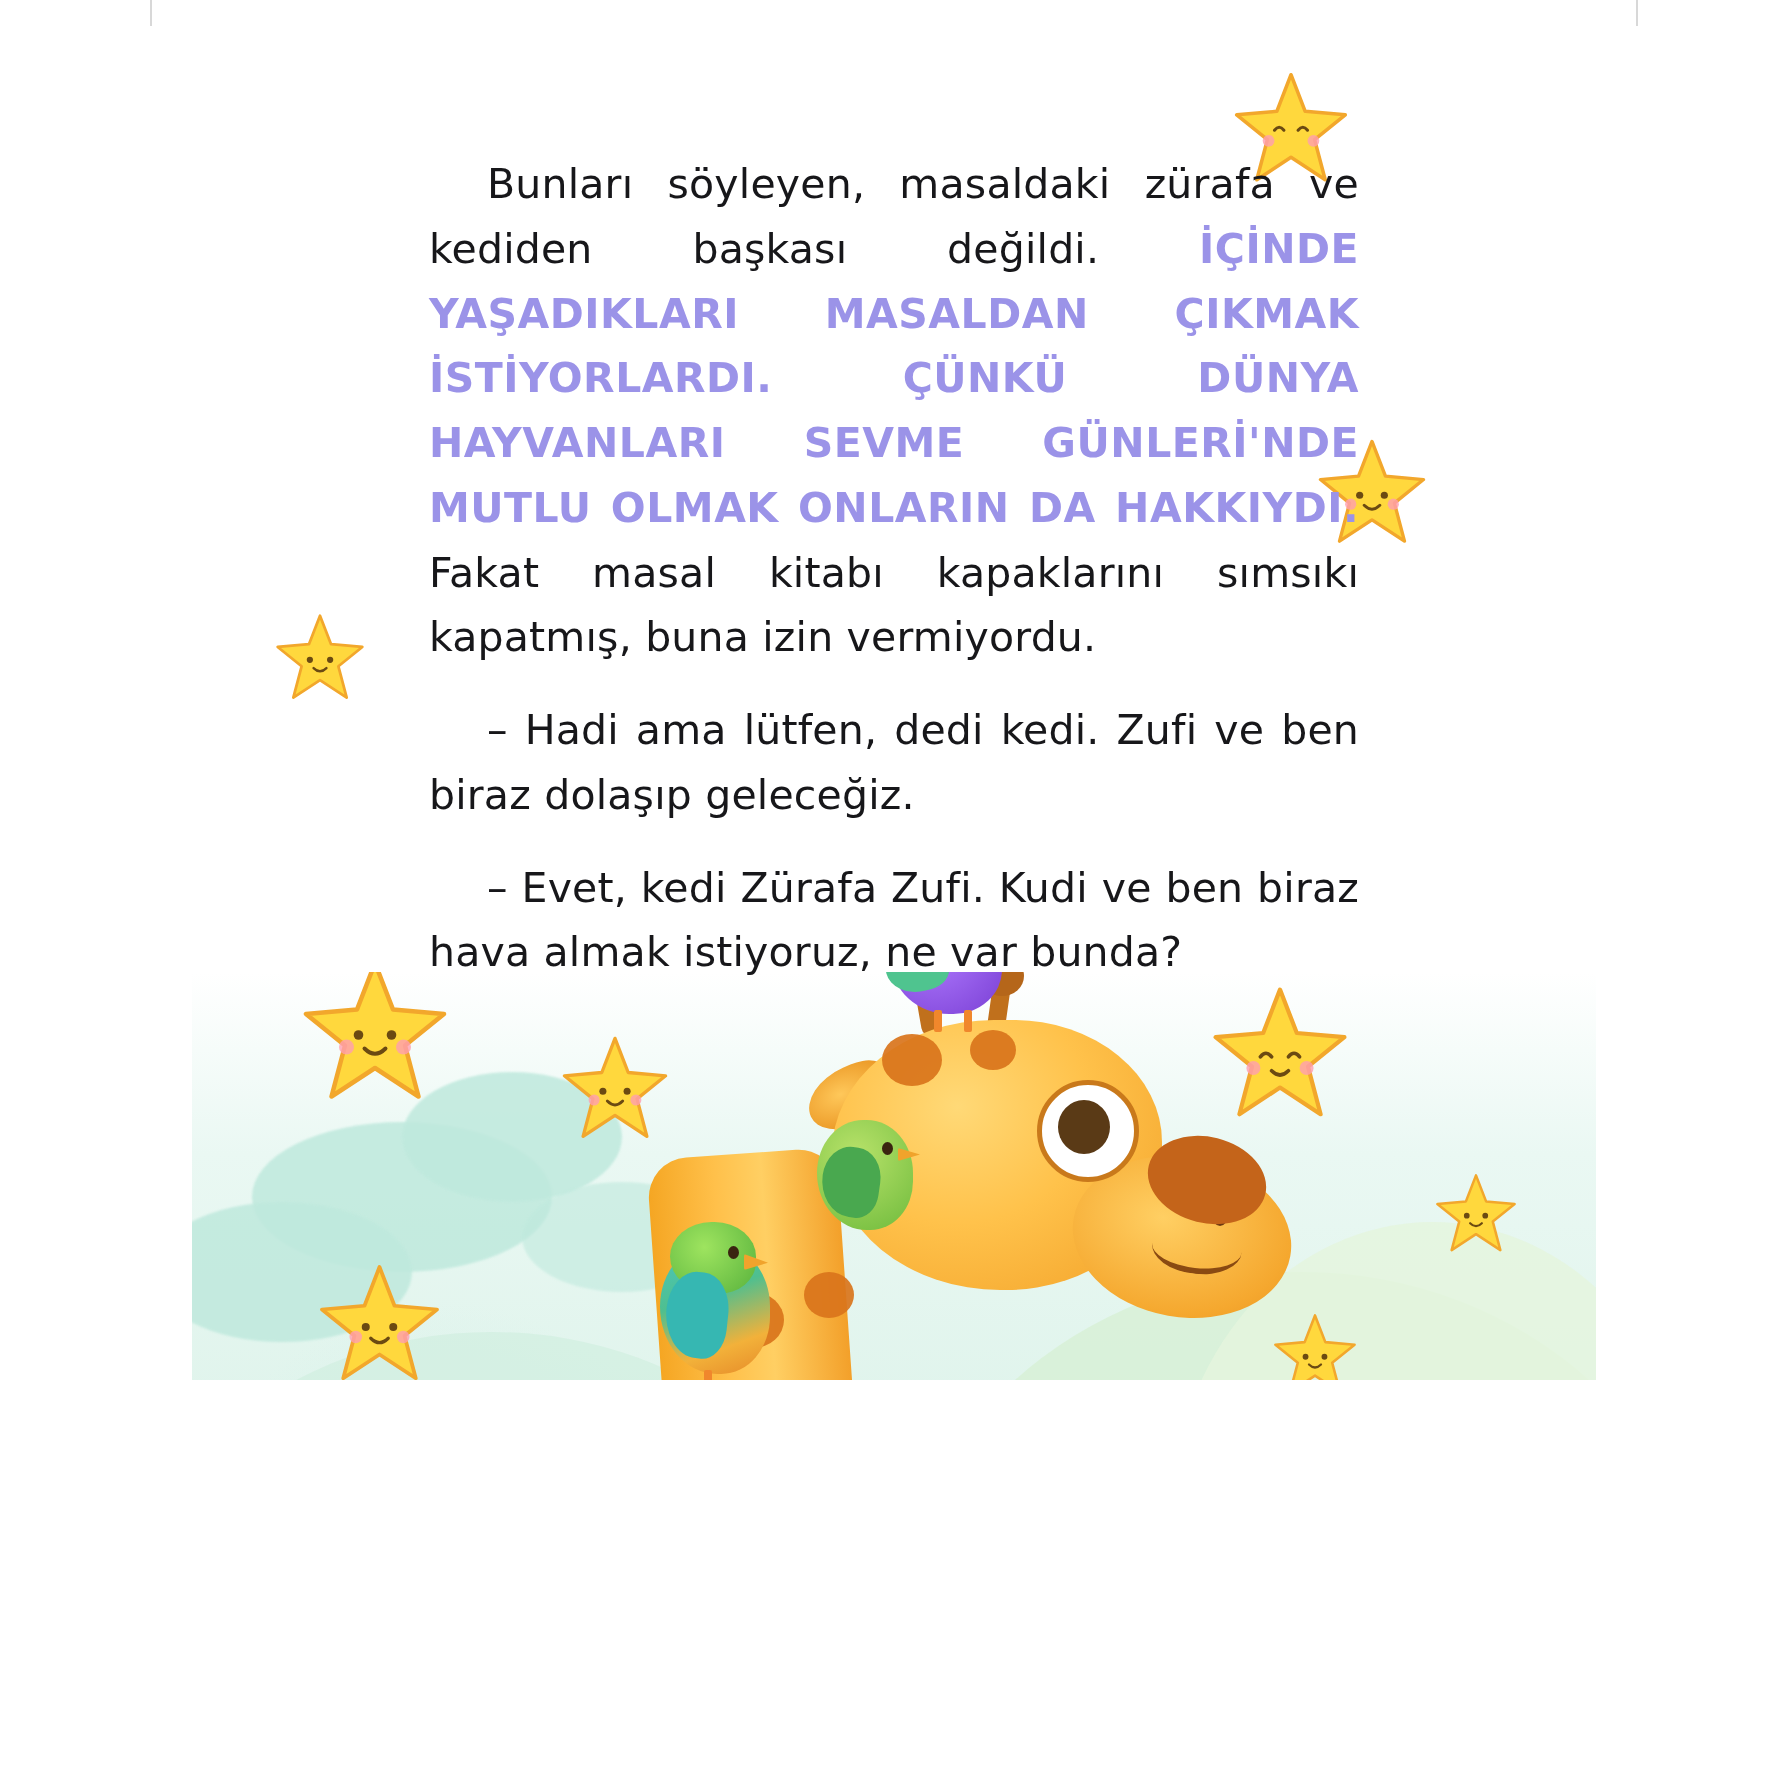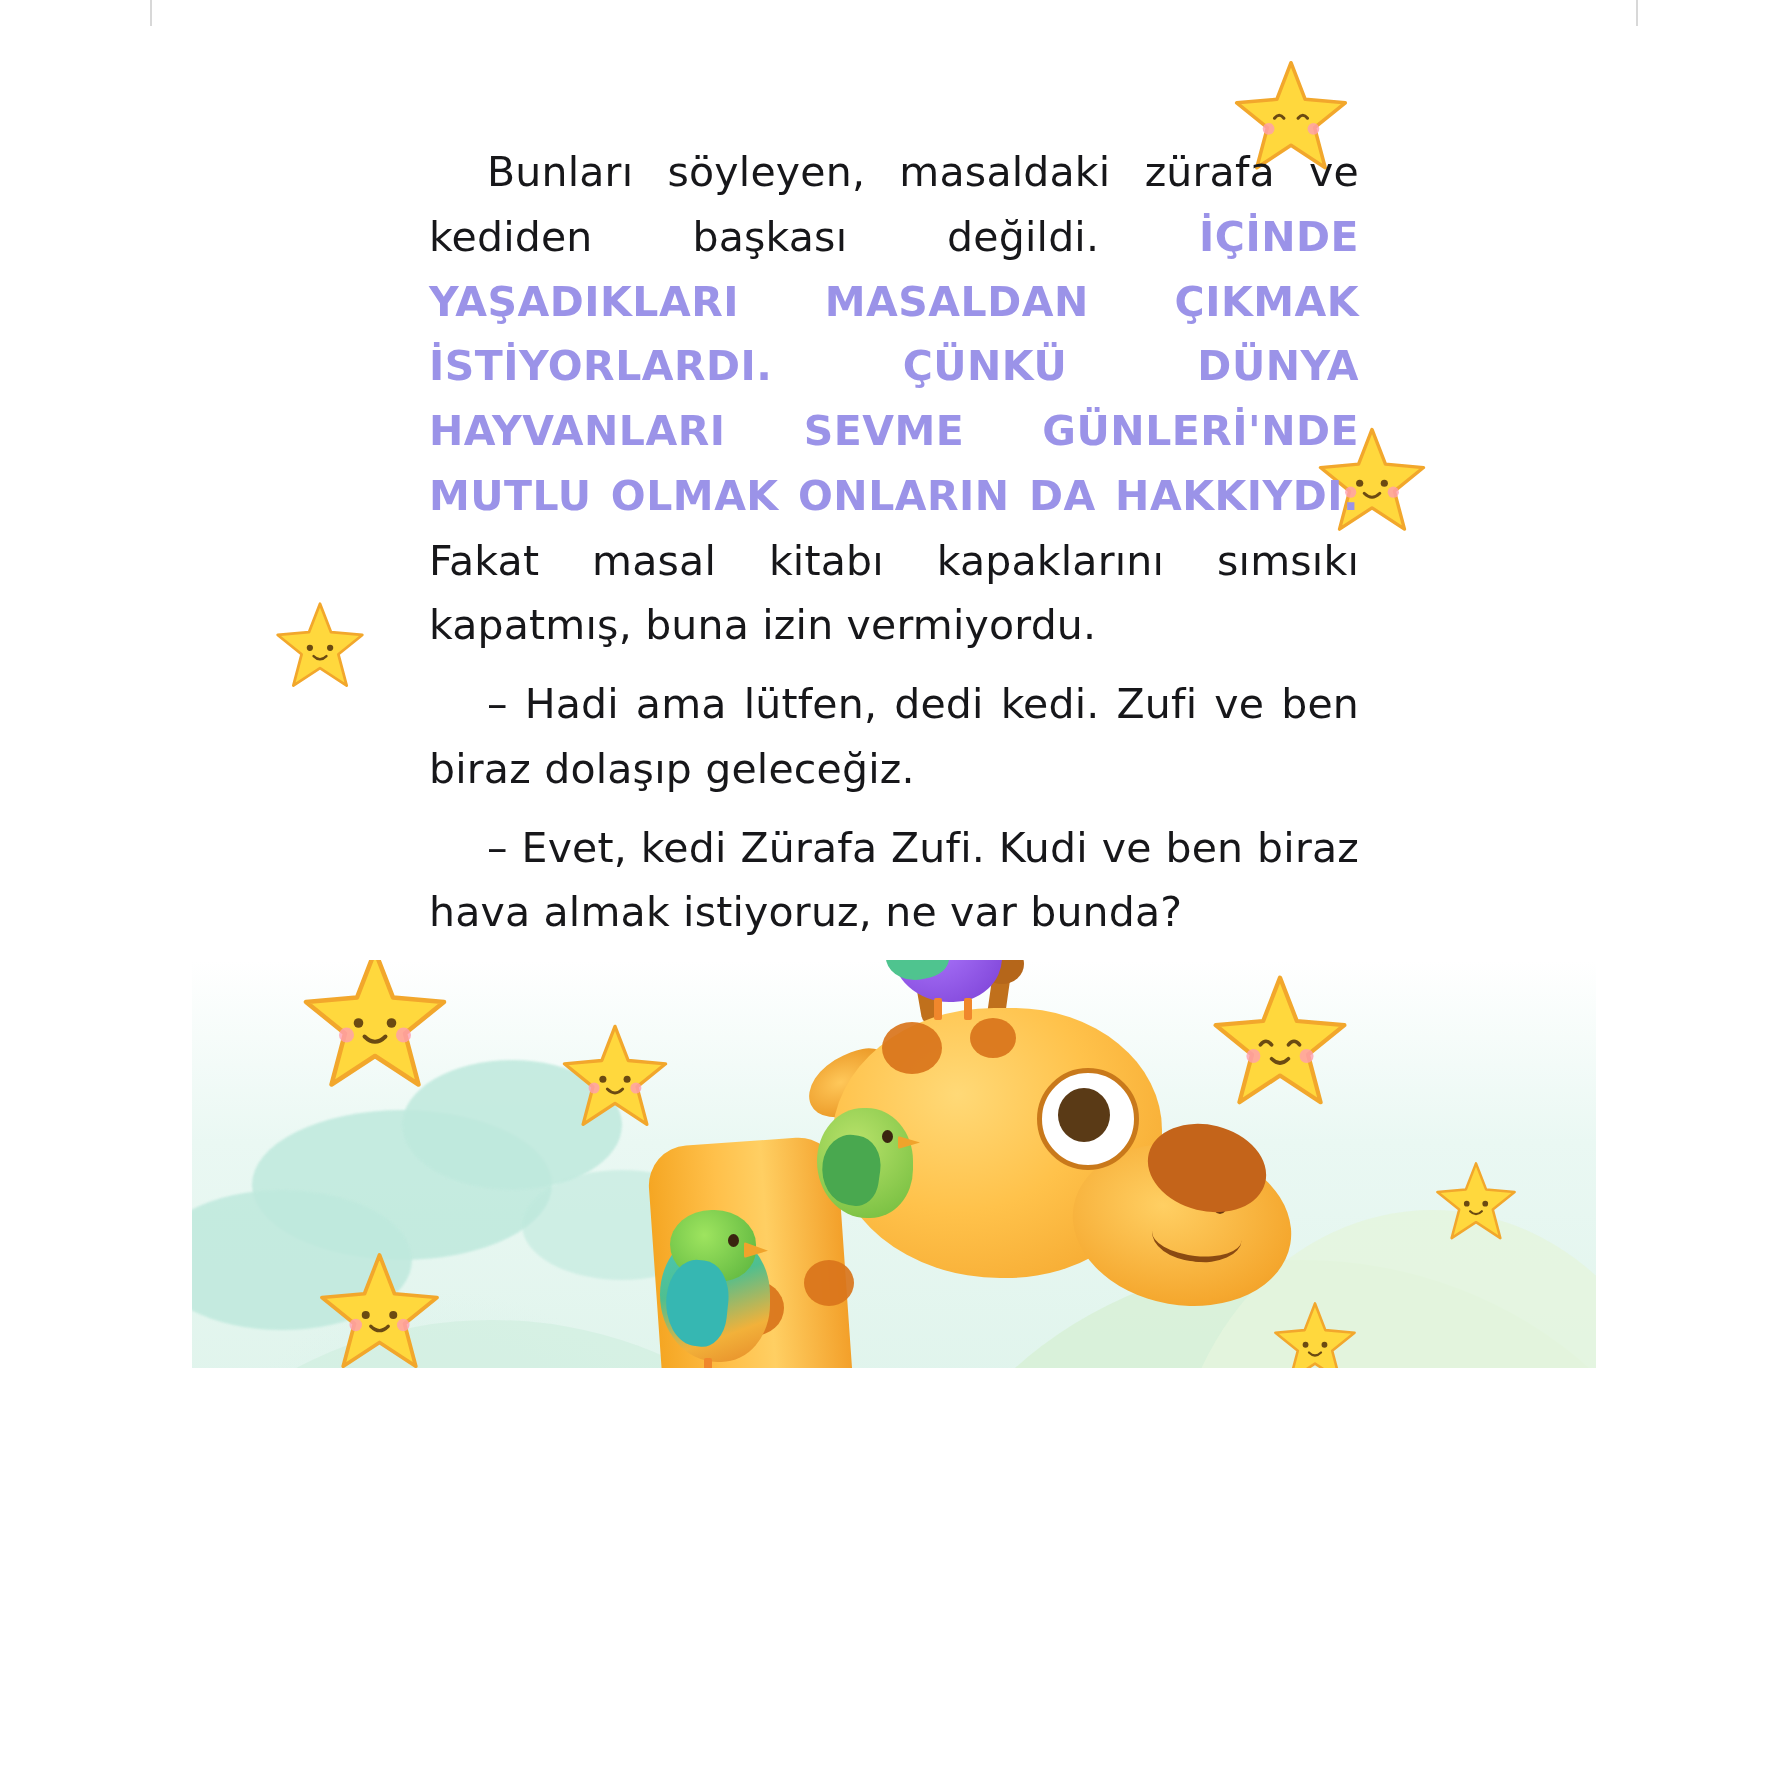--- a/index.html
+++ b/index.html
@@ -19,21 +19,21 @@
     width: 1788px;
     height: 1788px;
     background: #ffffff;
     overflow: hidden;
   }
 
   
   #sheet {
     position: absolute;
     left: 192px;
-    top: 0px;
+    top: 12px;
     width: 1404px;
     height: 1368px;
     background: #ffffff;
     overflow: hidden;
   }
 
   
   .crop-mark {
     position: absolute;
     top: 0;
@@ -174,21 +174,21 @@
   .para {
     margin: 0 0 6px 0;
     font-family: "DejaVu Sans", sans-serif;
     font-size: 41px;
     line-height: 1.58;
     color: #17171a;
     letter-spacing: .2px;
     text-align: justify;
   }
   .para.first { text-indent: 58px; }
-  .para.dialog { text-indent: 58px; margin-top: 14px; }
+  .para.dialog { text-indent: 58px; margin-top: 28px; }
   .hl {
     color: #9b93e8;
     font-weight: bold;
     letter-spacing: 0.5px;
   }
 </style>
 </head>
 <body>
 
 <div id="page">

